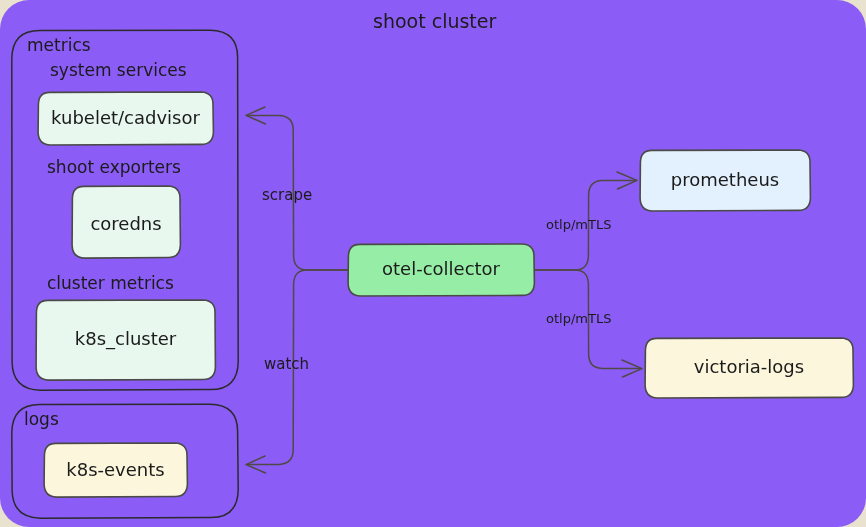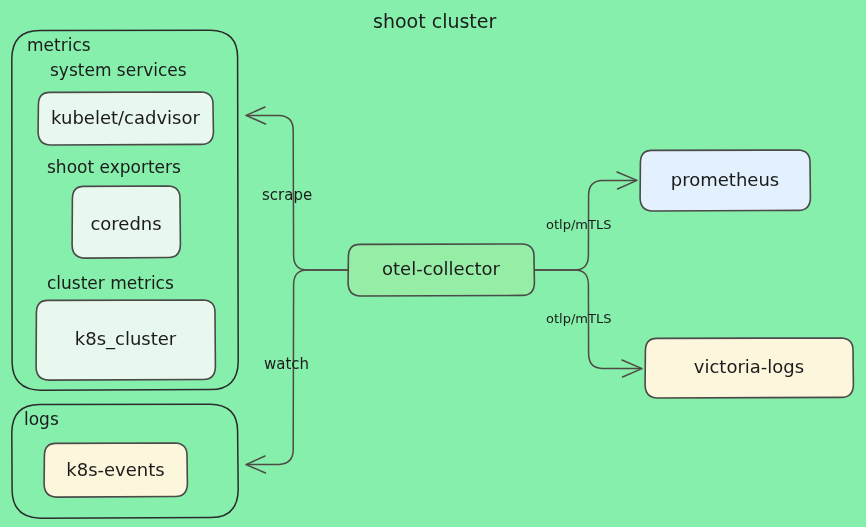--- a/index.html
+++ b/index.html
@@ -4,23 +4,24 @@
 <style>
   html, body {
     margin: 0;
     padding: 0;
     background: #e9e2ce;
   }
   #canvas {
     position: relative;
     width: 866px;
     height: 527px;
-    background: #86efac;
+    background: #8b5cf6;
     overflow: hidden;
     font-family: "DejaVu Sans", sans-serif;
+    border-radius: 29px;
   }
   svg#diagram {
     position: absolute;
     left: 0;
     top: 0;
     width: 866px;
     height: 527px;
   }
   .hand-text {
     font-family: "DejaVu Sans", sans-serif;

